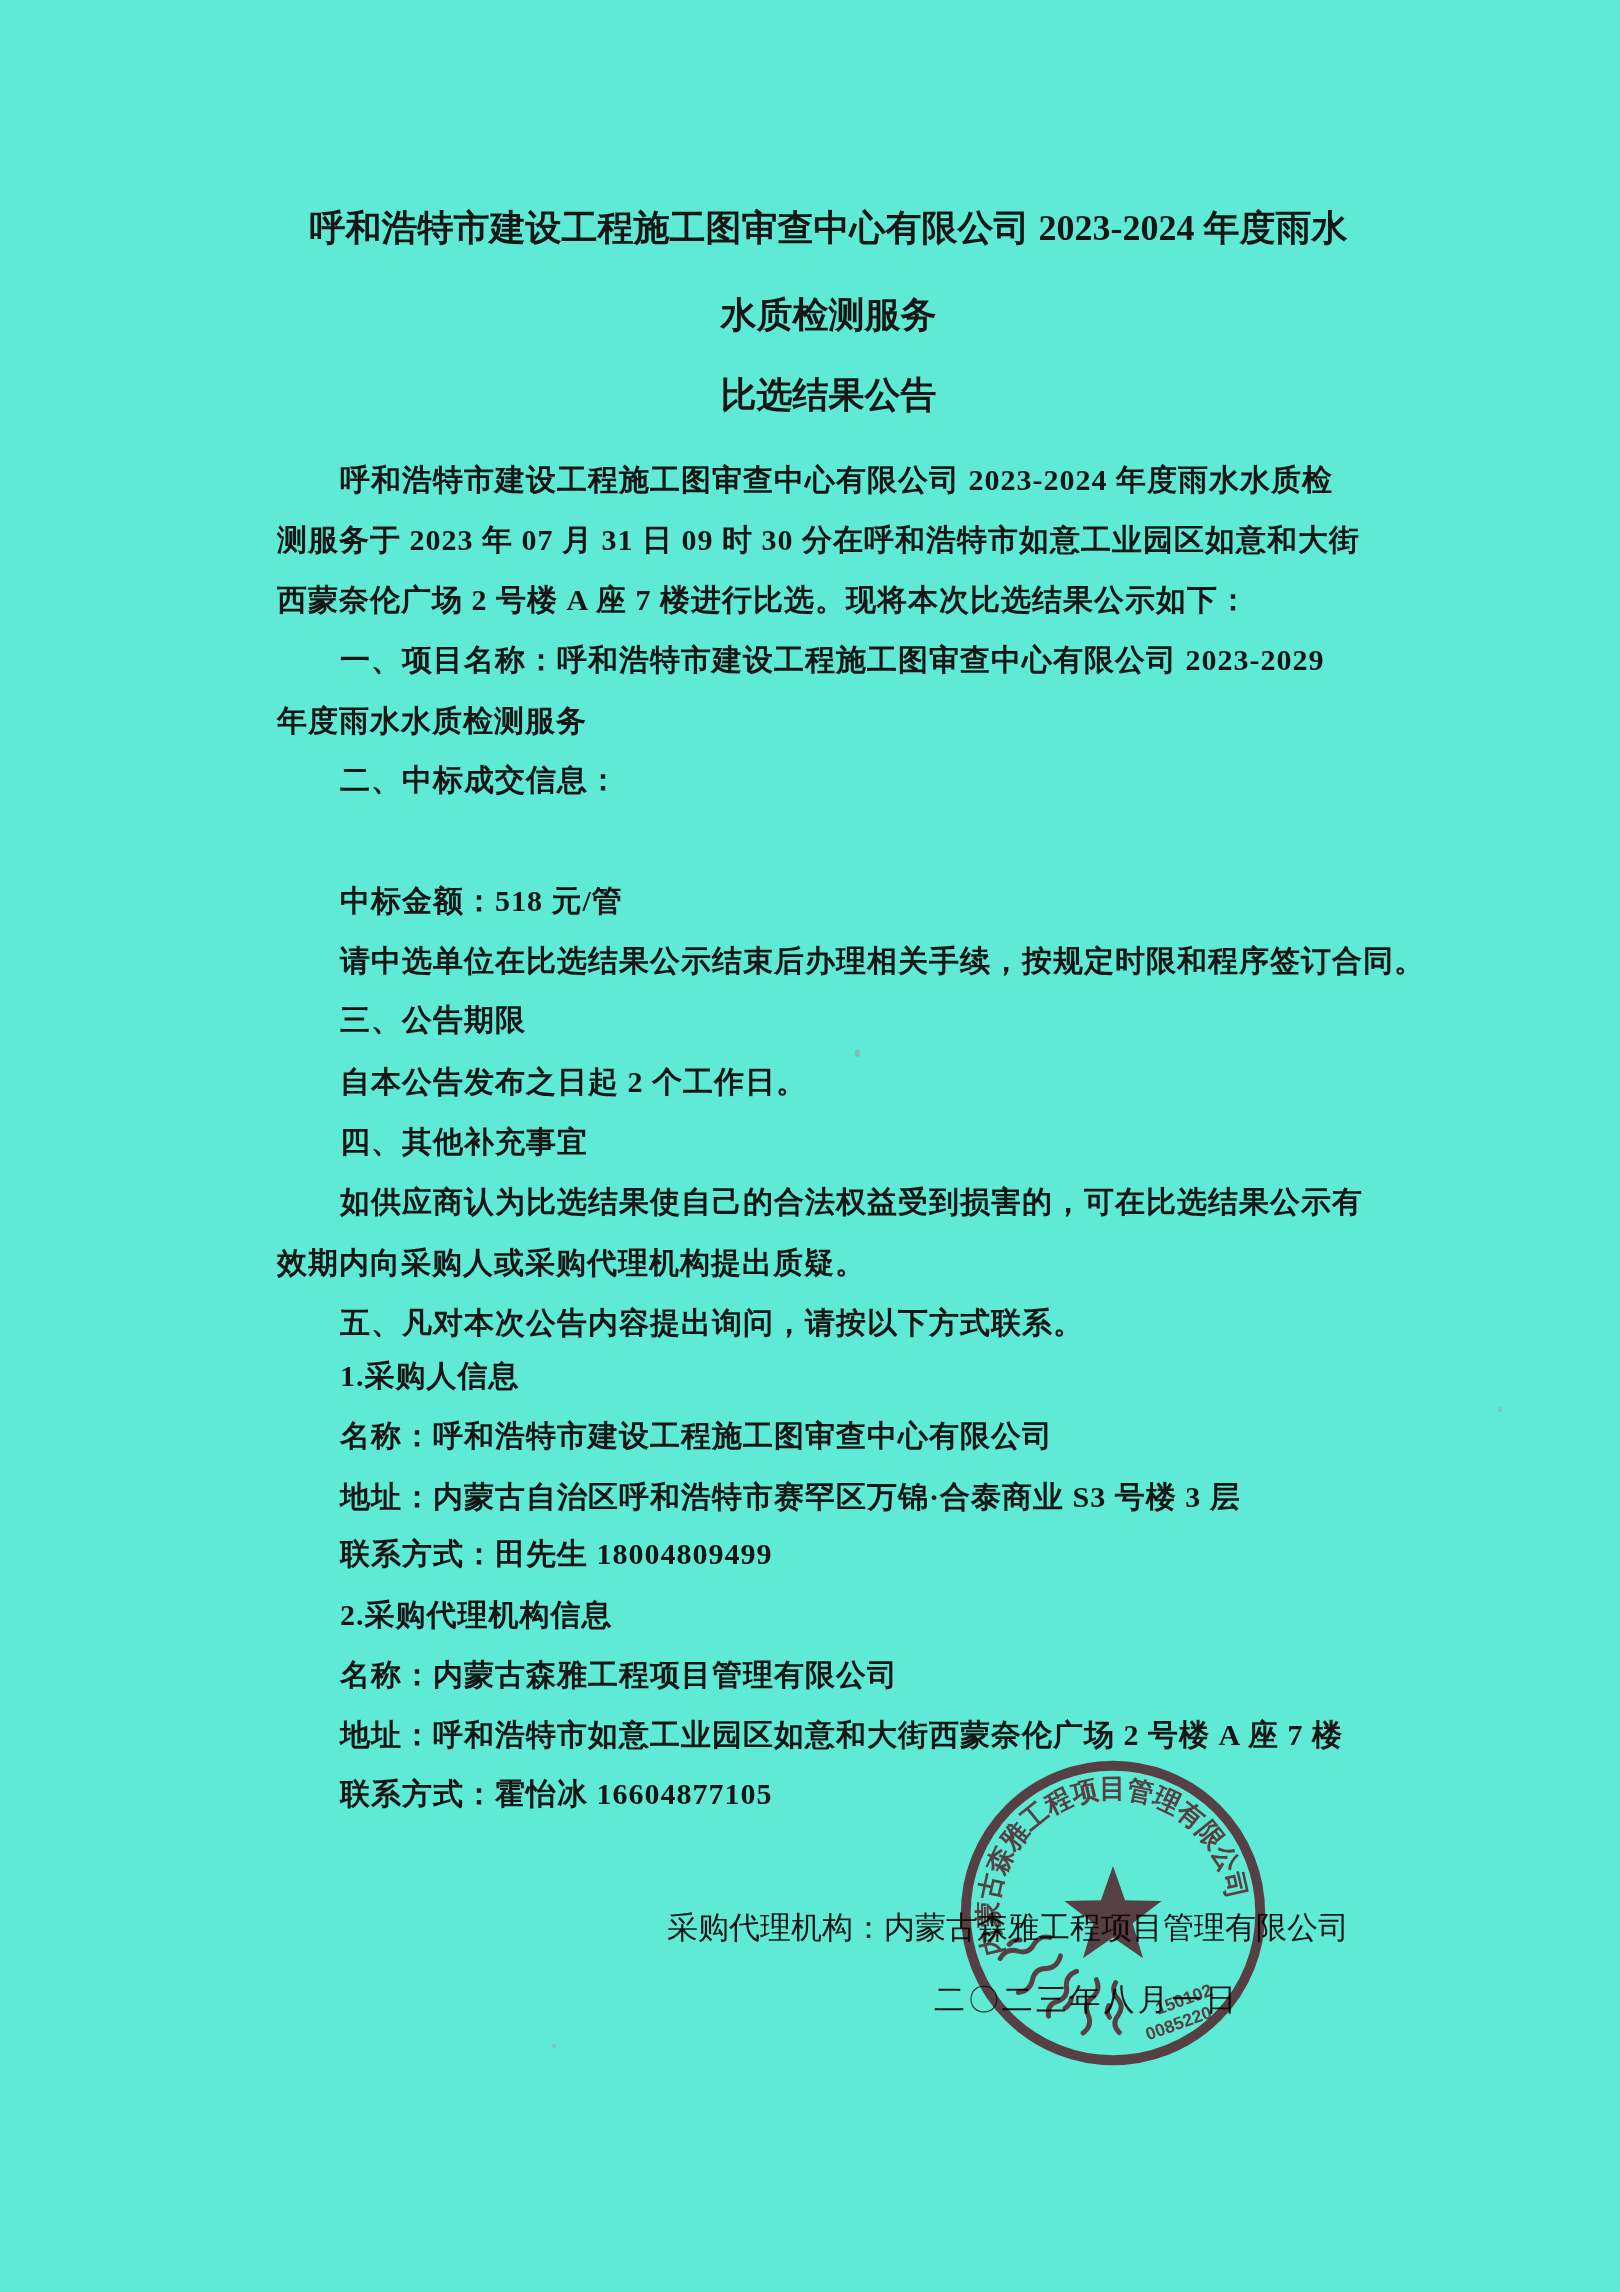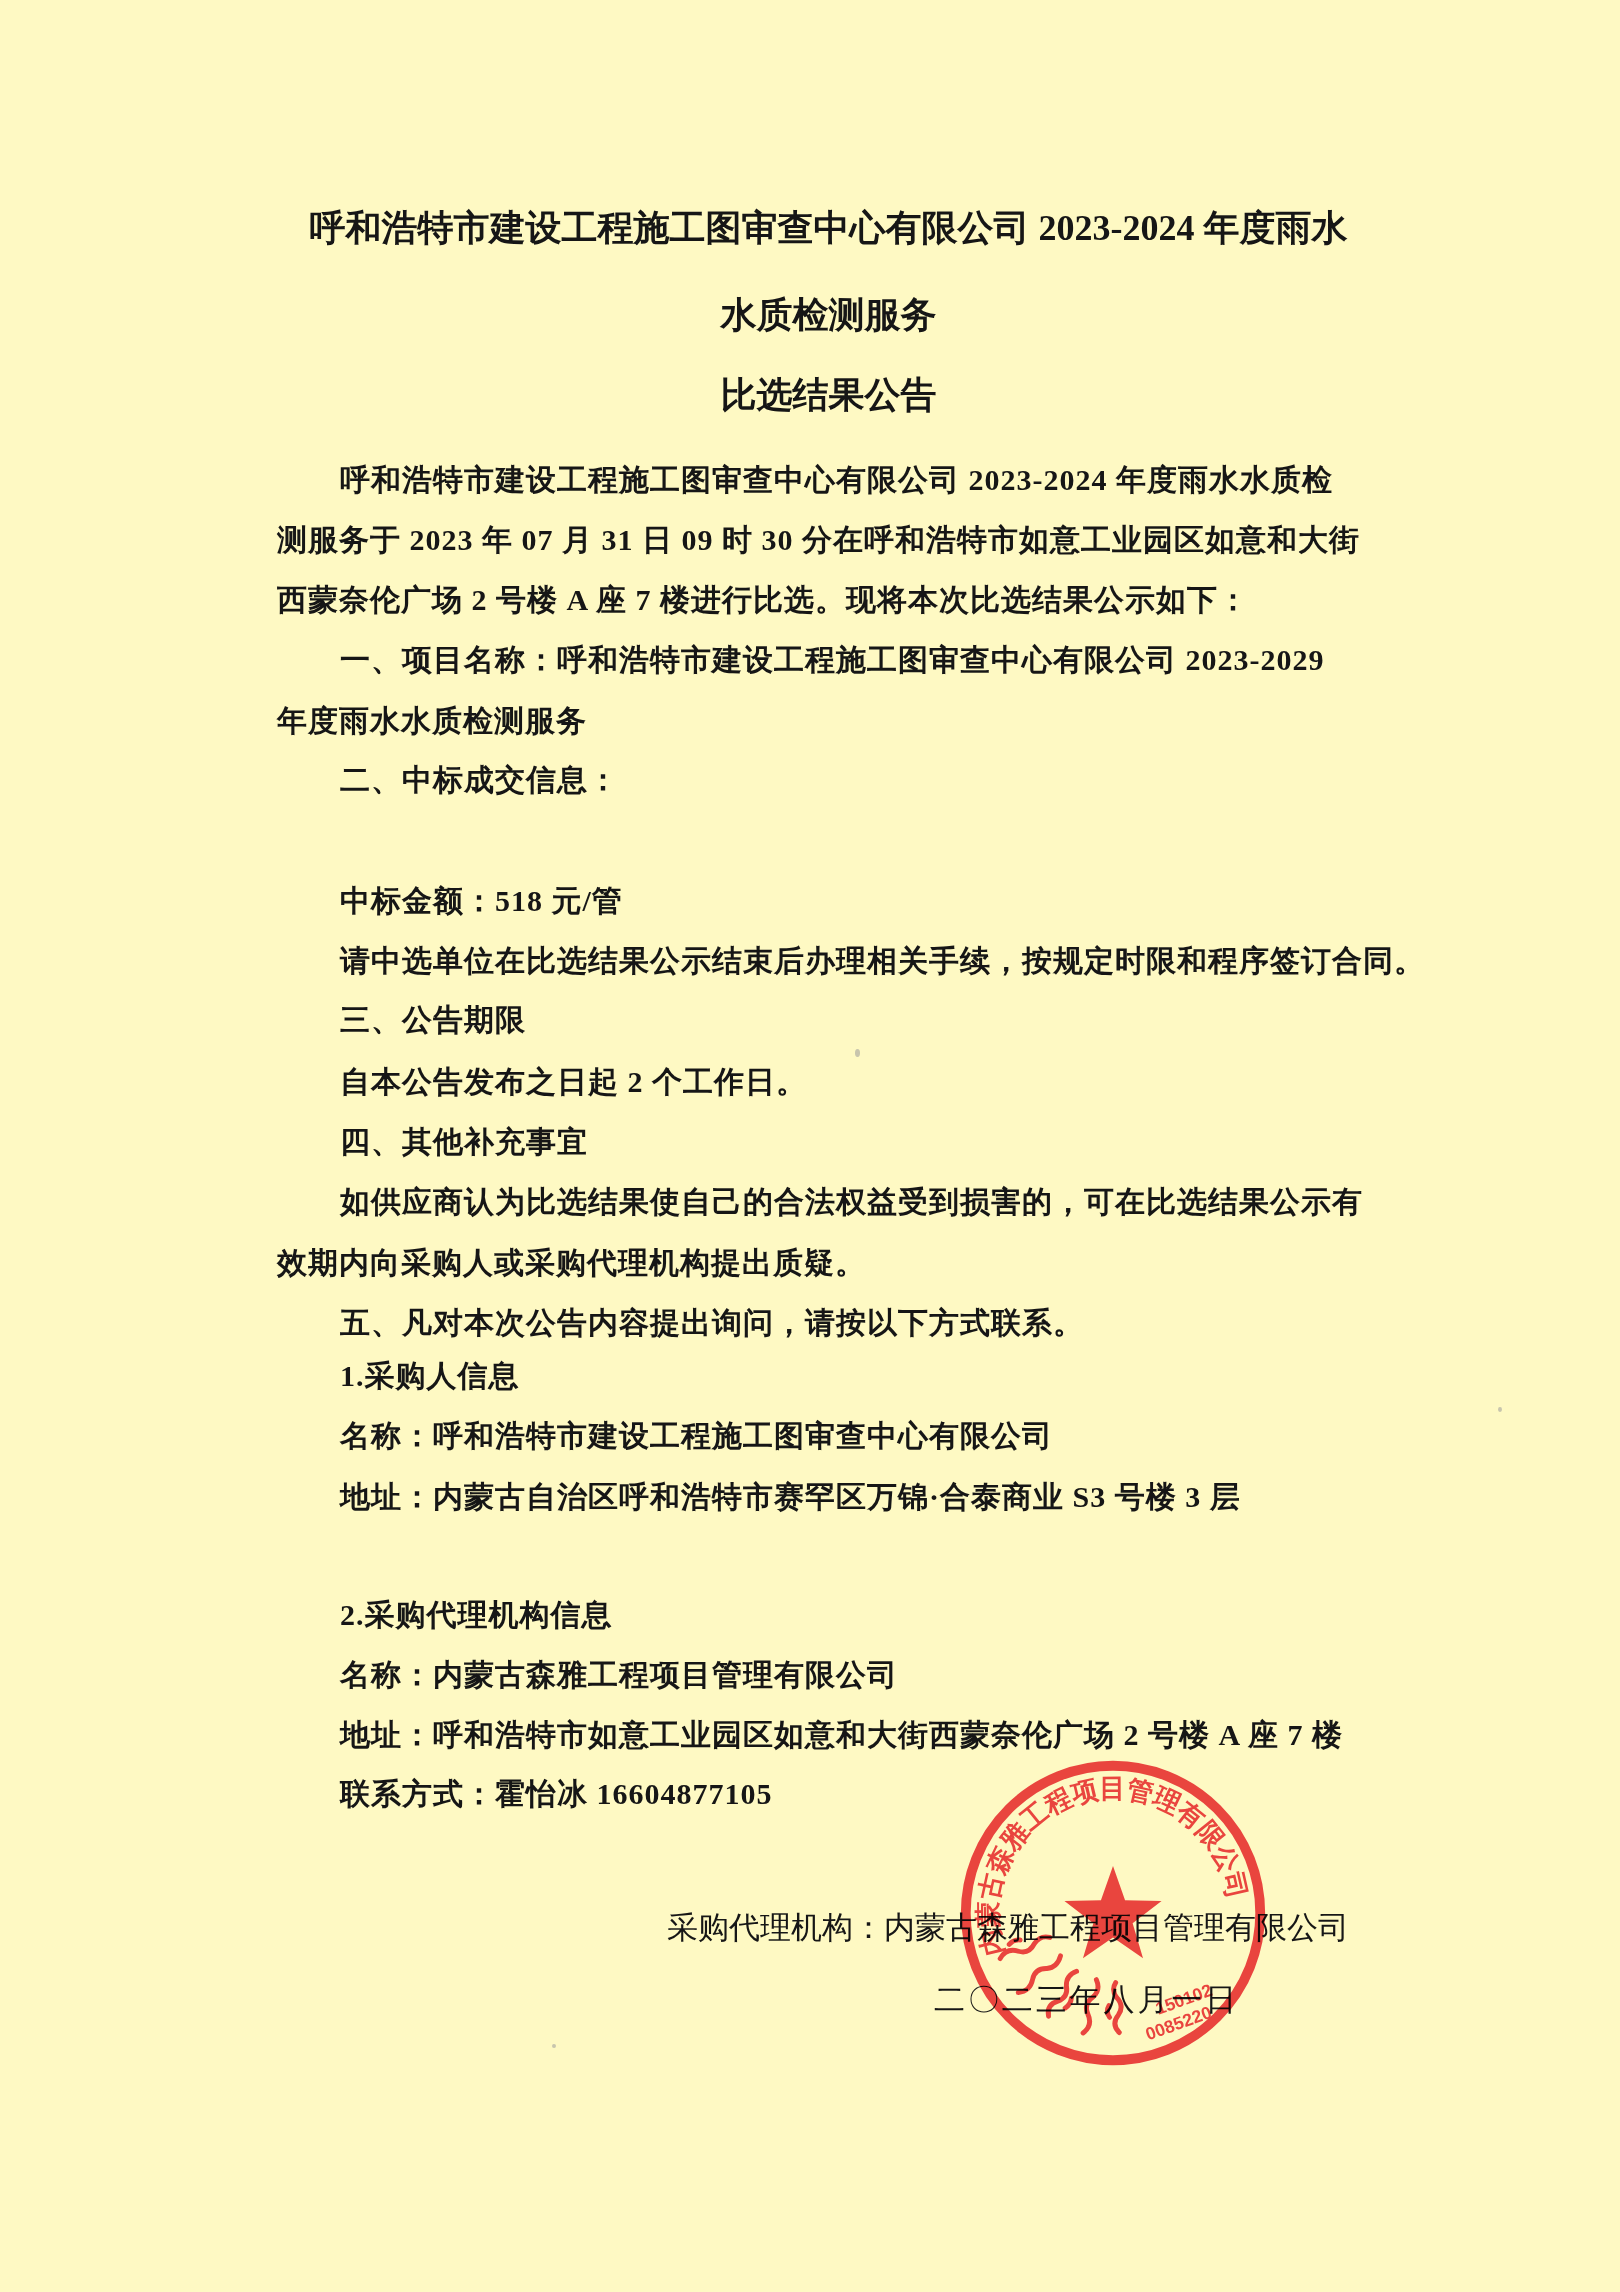--- a/index.html
+++ b/index.html
@@ -1,19 +1,19 @@
 <!DOCTYPE html>
 <html><head>
 <meta charset="utf-8">
 <style>
   html,body{margin:0;padding:0;background:#888;}
   .page{
     position:relative;
     width:1620px;height:2293px;
-    background:#fef9c3;
+    background:#5eead4;
     overflow:hidden;
     font-family:"Liberation Serif","DejaVu Serif",serif;
     color:#161616;
   }
   .tline{
     position:absolute;left:277px;width:1103px;
     text-align:center;font-weight:700;
     font-size:36px;line-height:53px;
     white-space:nowrap;
   }
@@ -63,20 +63,21 @@
   <div class="bline ind" style="top:939px">请中选单位在比选结果公示结束后办理相关手续，按规定时限和程序签订合同。</div>
   <div class="bline ind" style="top:998px">三、公告期限</div>
   <div class="bline ind" style="top:1060px">自本公告发布之日起 2 个工作日。</div>
   <div class="bline ind" style="top:1120px">四、其他补充事宜</div>
   <div class="bline ind" style="top:1180px">如供应商认为比选结果使自己的合法权益受到损害的，可在比选结果公示有</div>
   <div class="bline ind" style="top:1301px">五、凡对本次公告内容提出询问，请按以下方式联系。</div>
   <div class="bline" style="top:1241px">效期内向采购人或采购代理机构提出质疑。</div>
   <div class="bline ind" style="top:1354px">1.采购人信息</div>
   <div class="bline ind" style="top:1414px">名称：呼和浩特市建设工程施工图审查中心有限公司</div>
   <div class="bline ind" style="top:1475px">地址：内蒙古自治区呼和浩特市赛罕区万锦·合泰商业 S3 号楼 3 层</div>
+  <div class="bline ind" style="top:1532px">联系方式：田先生  18004809499</div>
   <div class="bline ind" style="top:1593px">2.采购代理机构信息</div>
   <div class="bline ind" style="top:1653px">名称：内蒙古森雅工程项目管理有限公司</div>
   <div class="bline ind" style="top:1713px">地址：呼和浩特市如意工业园区如意和大街西蒙奈伦广场 2 号楼 A 座 7 楼</div>
   <div class="bline ind" style="top:1772px">联系方式：霍怡冰  16604877105</div>
 
   <div class="sig" id="sig-agency">采购代理机构：内蒙古森雅工程项目管理有限公司</div>
   <div class="sig" id="sig-date">二〇二三年八月一日</div>
 
   <div class="speck" id="speck1"></div>
   <div class="speck" id="speck2"></div>

